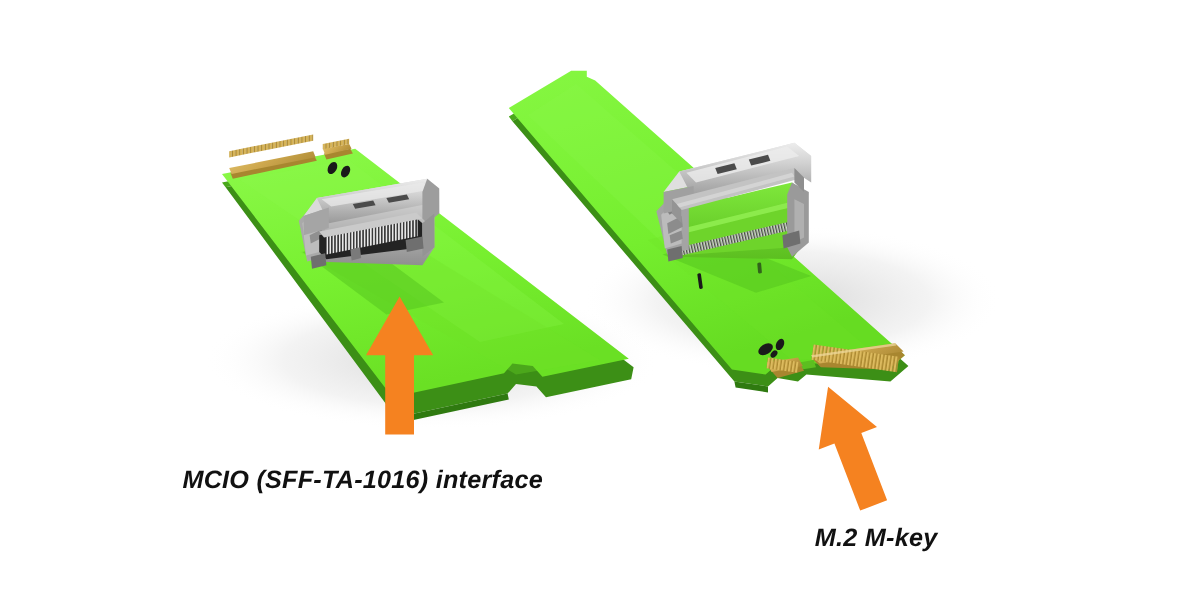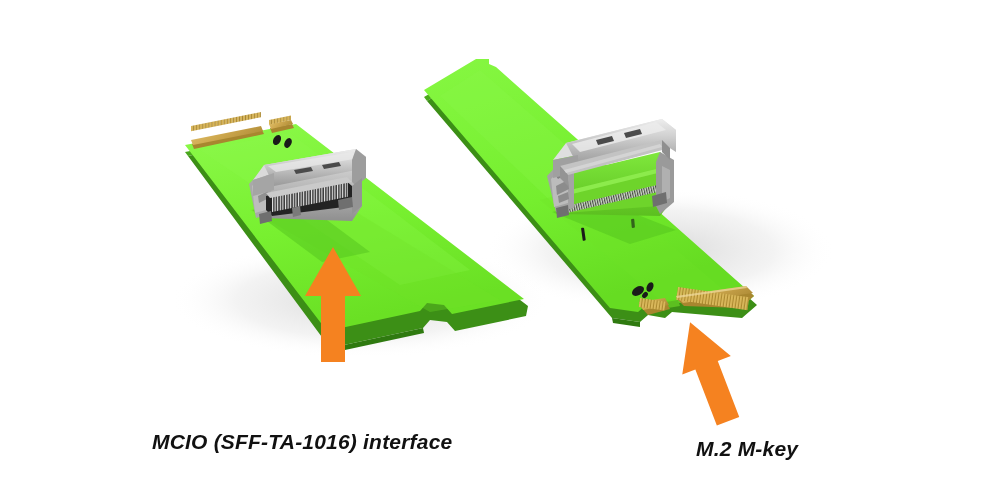--- a/index.html
+++ b/index.html
@@ -10,22 +10,22 @@
   }
   #stage{position:absolute;left:0;top:0;width:1000px;height:500px;}
   #stage svg{display:block;}
   .label{
     position:absolute;
     font-family:"Liberation Sans",sans-serif;
     font-weight:bold;font-style:italic;
     font-size:21px;color:#111111;
     white-space:nowrap;letter-spacing:.2px;
   }
-  #label-mcio{left:152px;top:389px;margin-top:41px;}
-  #label-m2{left:696px;top:437px;}
+  #label-mcio{left:152px;top:389px;}
+  #label-m2{left:679px;top:437px;}
 </style>
 </head>
 <body>
 
 <div id="stage">
 <svg width="1000" height="500" viewBox="0 0 1000 500">
   <defs>
     <linearGradient id="gTop" x1="0" y1="0" x2="0.35" y2="1">
       <stop offset="0" stop-color="#8cf94a"></stop>
       <stop offset="0.55" stop-color="#78f030"></stop>

